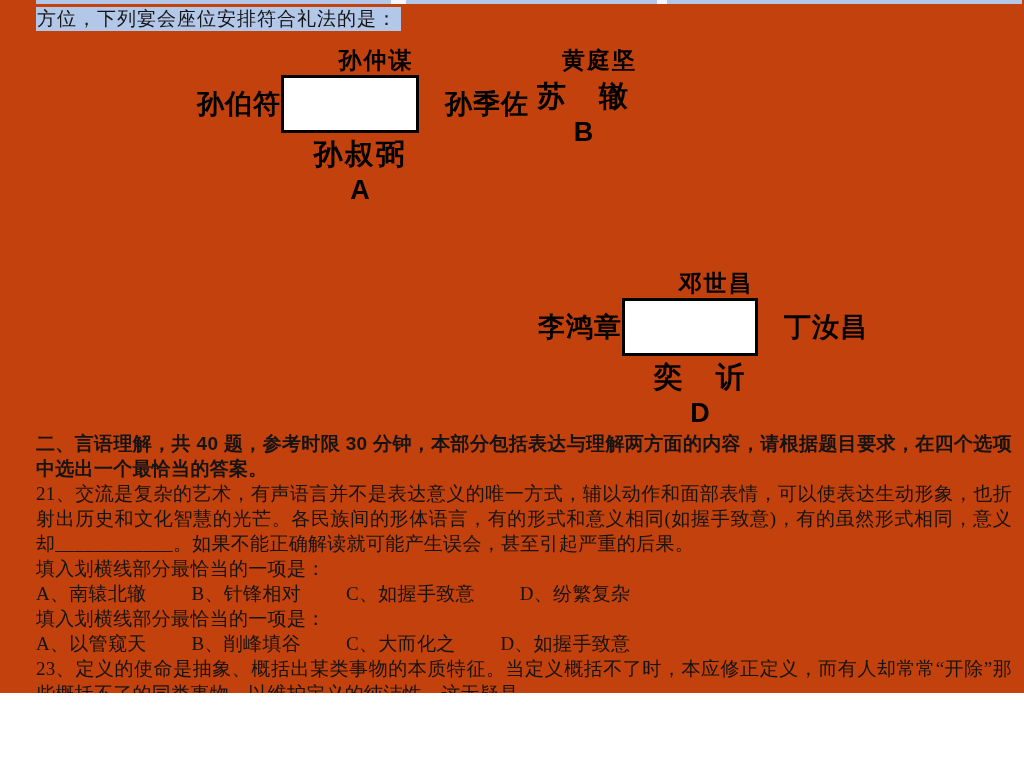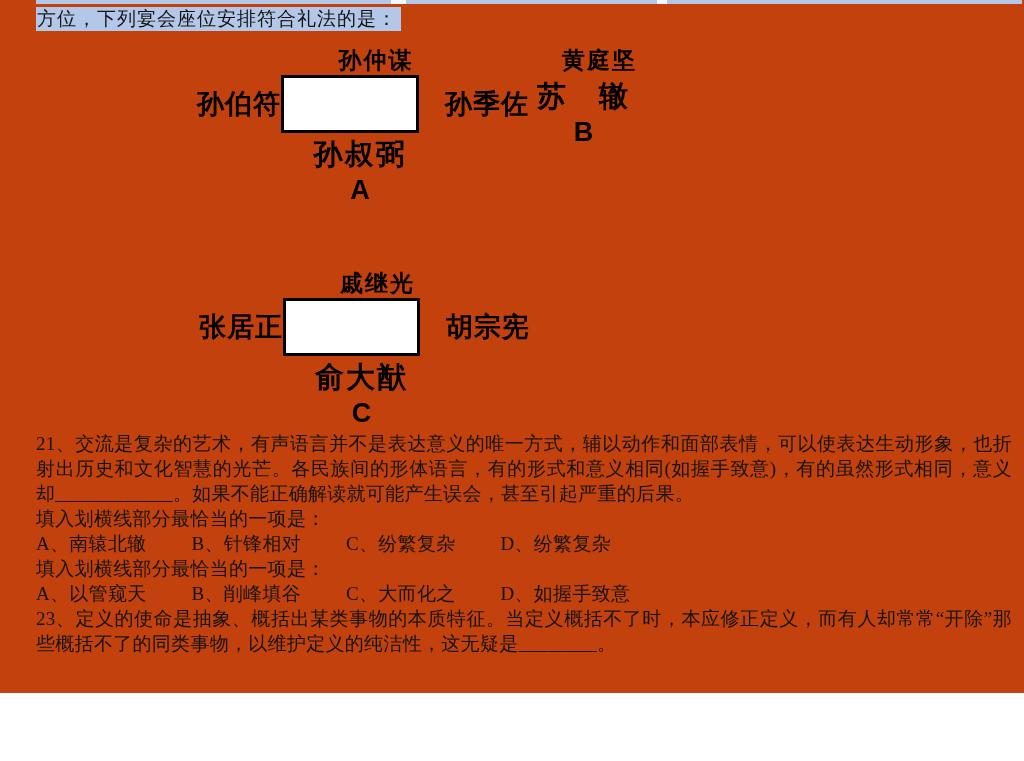--- a/index.html
+++ b/index.html
@@ -61,41 +61,42 @@
     <div class="d-bottom">孙叔弼</div>
     <div class="d-letter">A</div>
   </div>
 
   <div class="diagram dgB">
     <div class="d-top">黄庭坚</div>
     <div class="d-bottom">苏　辙</div>
     <div class="d-letter">B</div>
   </div>
 
-  <div class="diagram dgC">
-    <div class="d-top">戚继光</div>
+
+  <div class="diagram dgD">
+    <div class="d-top">邓世昌</div>
     <div class="d-mid">
-      <div class="d-side left">张居正</div>
+      <div class="d-side left">李鸿章</div>
       <div class="d-rect"></div>
-      <div class="d-side right">胡宗宪</div>
+      <div class="d-side right">丁汝昌</div>
     </div>
-    <div class="d-bottom">俞大猷</div>
-    <div class="d-letter">C</div>
+    <div class="d-bottom">奕　䜣</div>
+    <div class="d-letter">D</div>
   </div>
-
 
   <div class="textblock">
 
+    <div class="sec">二、言语理解，共 40 题，参考时限 30 分钟，本部分包括表达与理解两方面的内容，请根据题目要求，在四个选项中选出一个最恰当的答案。</div>
 
     <div class="stem">21、交流是复杂的艺术，有声语言并不是表达意义的唯一方式，辅以动作和面部表情，可以使表达生动形象，也折射出历史和文化智慧的光芒。各民族间的形体语言，有的形式和意义相同(如握手致意)，有的虽然形式相同，意义却____________。如果不能正确解读就可能产生误会，甚至引起严重的后果。</div>
     <div class="fillline">填入划横线部分最恰当的一项是：</div>
     <div class="opts">
       <span>A、南辕北辙</span>
       <span>B、针锋相对</span>
-      <span>C、纷繁复杂</span>
+      <span>C、如握手致意</span>
       <span>D、纷繁复杂</span>
     </div>
 
     <div class="fillline">填入划横线部分最恰当的一项是：</div>
     <div class="opts">
       <span>A、以管窥天</span>
       <span>B、削峰填谷</span>
       <span>C、大而化之</span>
       <span>D、如握手致意</span>
     </div>

